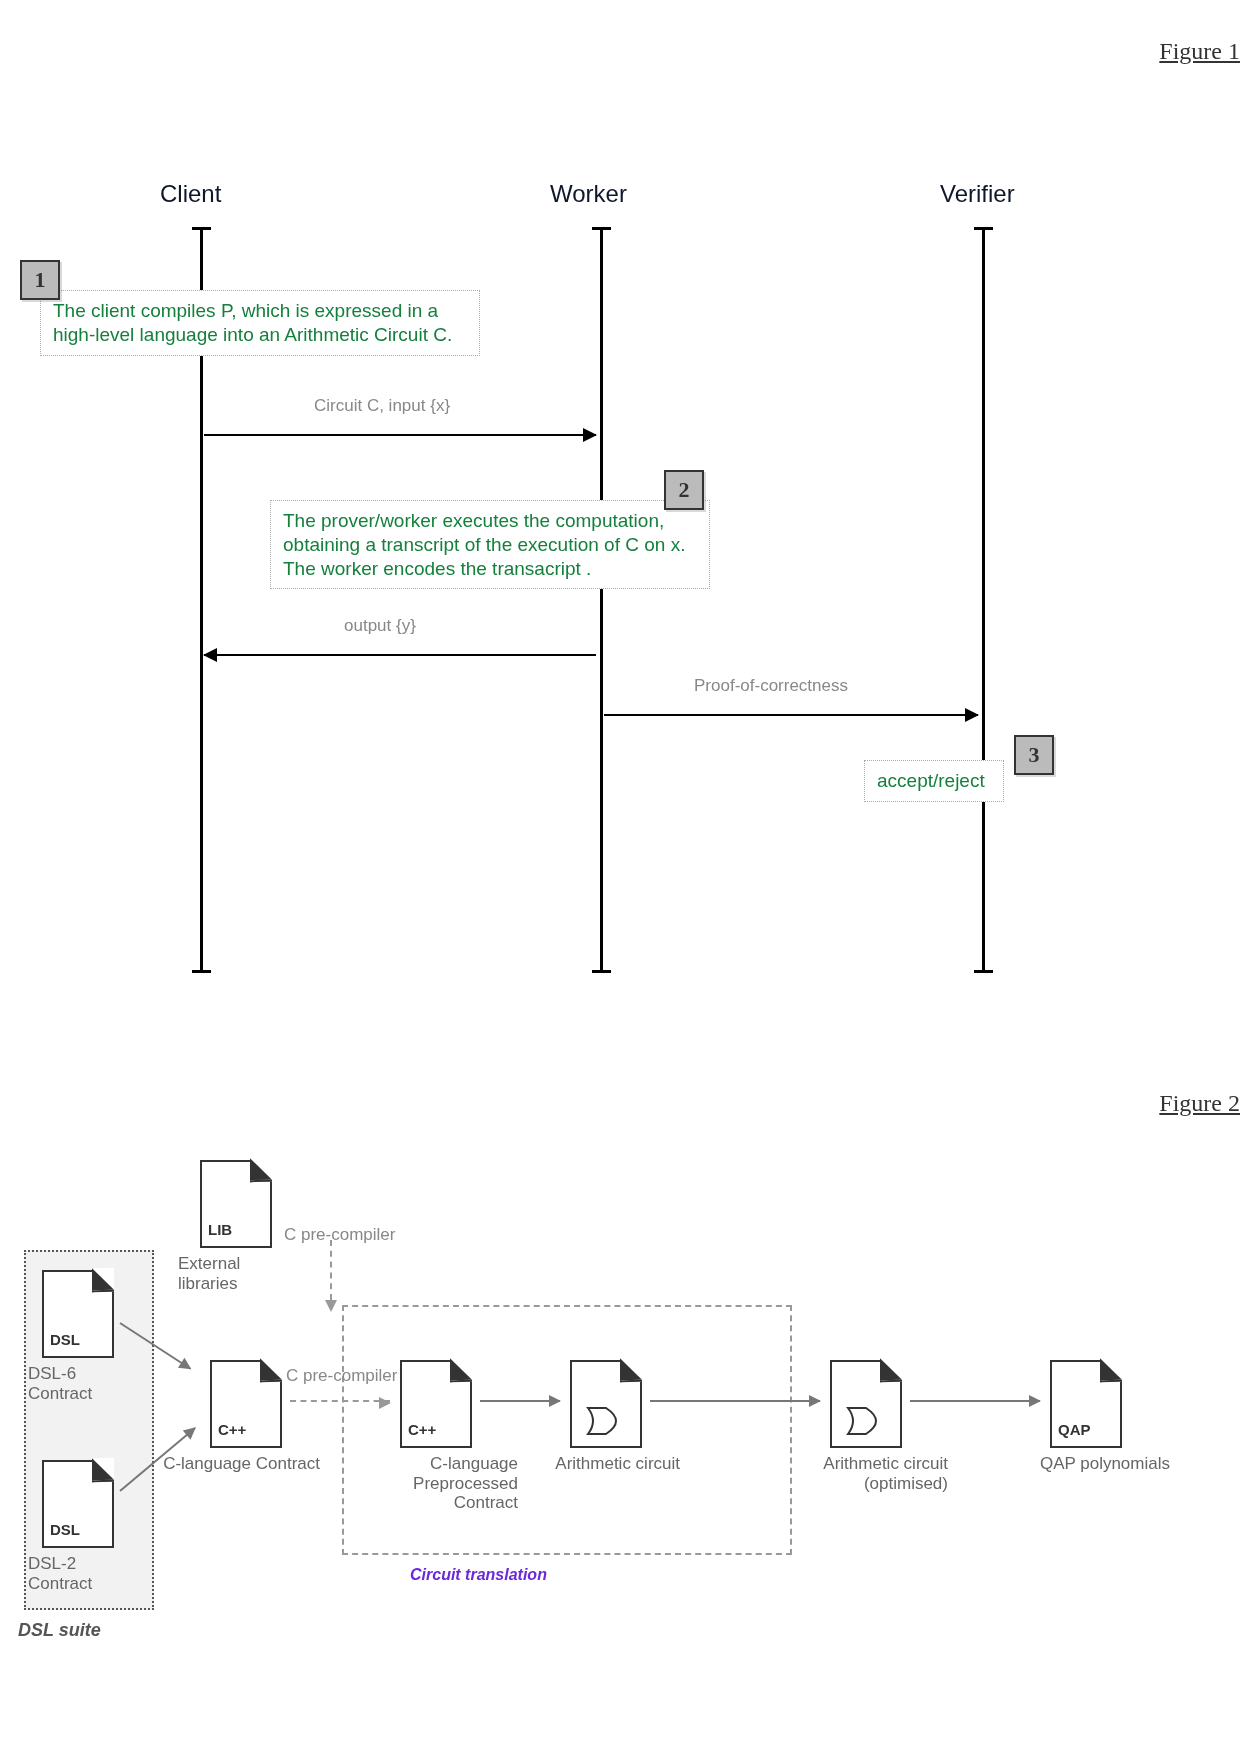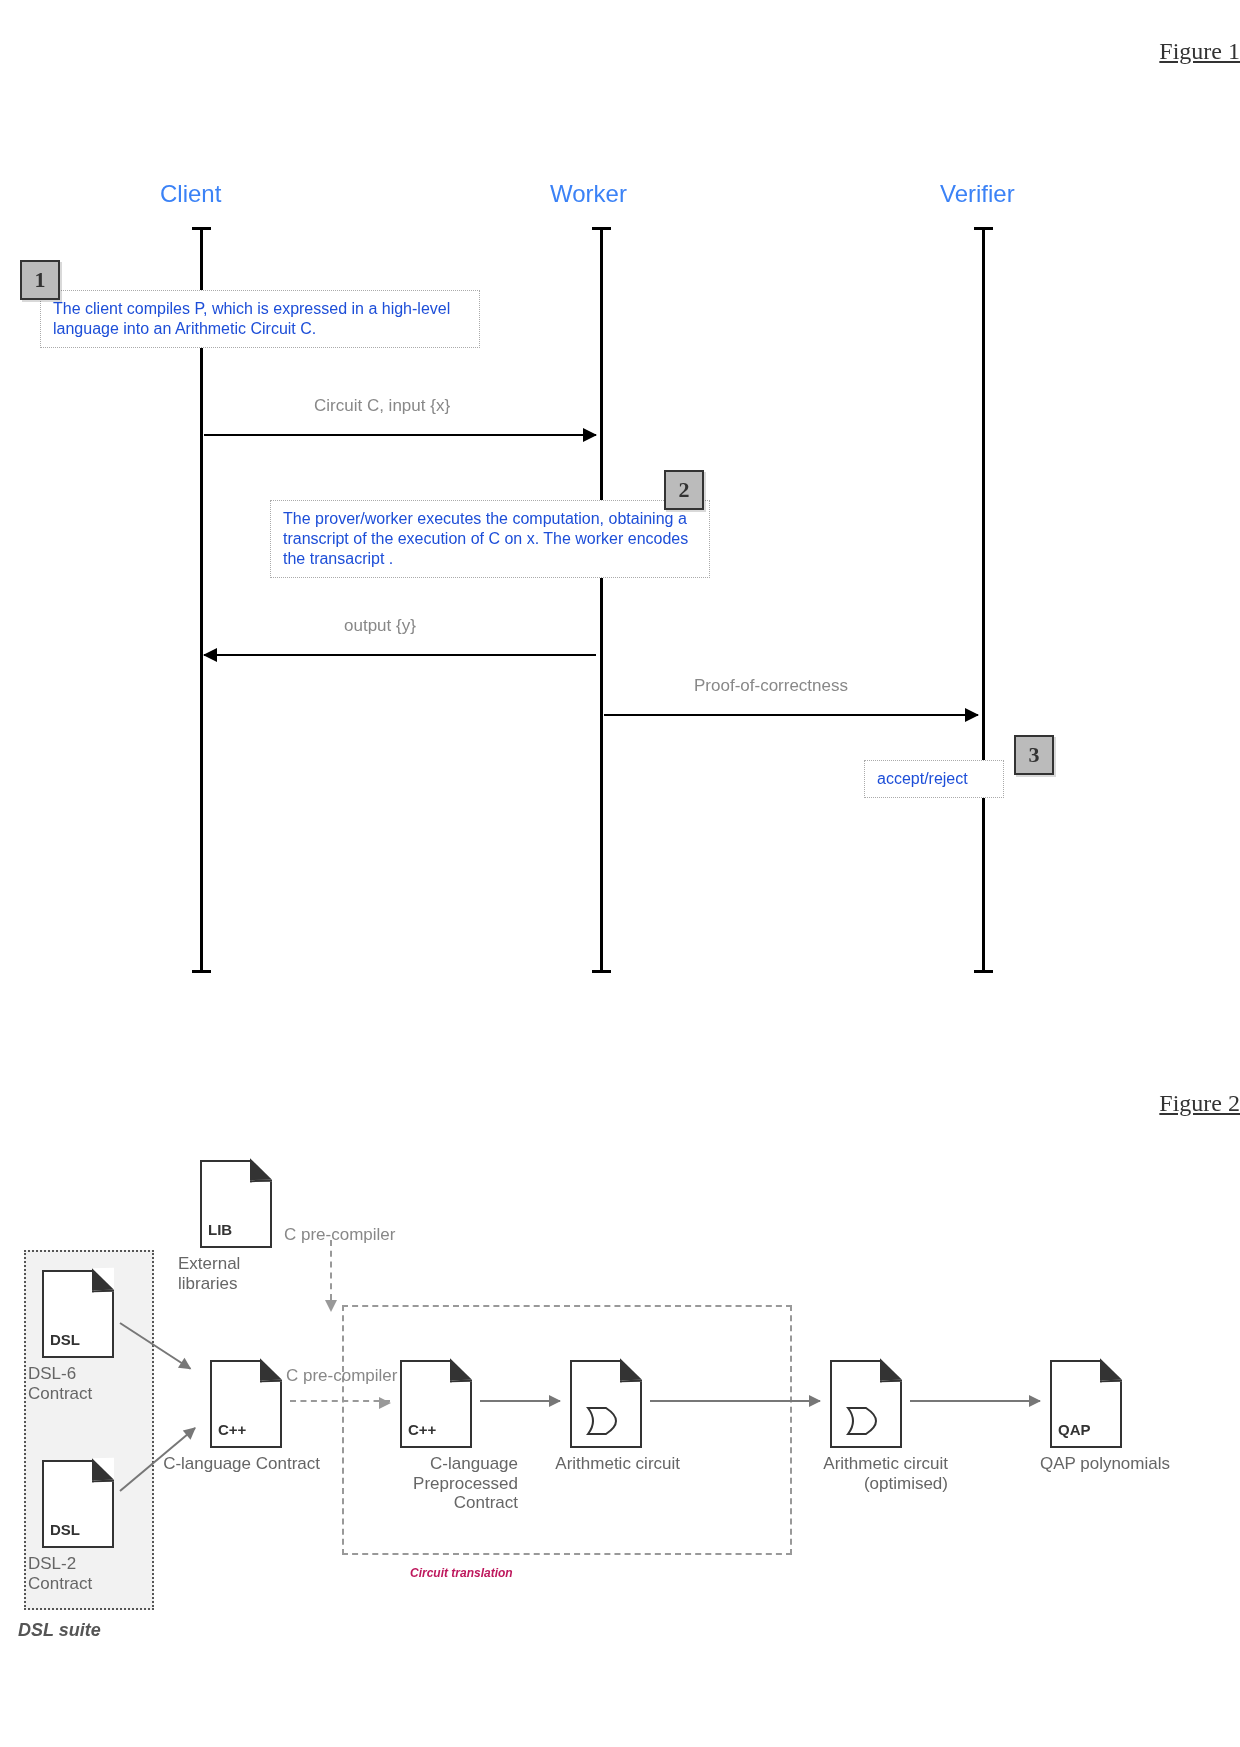--- a/index.html
+++ b/index.html
@@ -3,54 +3,54 @@
   <meta charset="utf-8">
   <style>
     * { box-sizing: border-box; margin: 0; padding: 0; }
     body { background: #fff; font-family: Arial, sans-serif; width: 1240px; height: 1747px; margin: 0 auto; position: relative; color: #666; }
     .figure-title { text-align: right; font-family: "Times New Roman", serif; font-size: 24px; text-decoration: underline; color: #333; position: absolute; width: 100%; }
     .fig1-title { top: 38px; }
     .fig2-title { top: 1090px; }
     
     
     .seq-diagram { position: absolute; top: 180px; left: 0; width: 1240px; height: 800px; }
-    .role-name { position: absolute; font-size: 24px; font-weight: 500; color: #3b82f6; }
+    .role-name { position: absolute; font-size: 24px; font-weight: 500; color: #0f172a; }
     .role-client { left: 160px; top: 0; }
     .role-worker { left: 550px; top: 0; }
     .role-verifier { left: 940px; top: 0; }
     .lifeline { position: absolute; top: 50px; width: 3px; background: #000; height: 740px; }
     .ll-client { left: 200px; }
     .ll-worker { left: 600px; }
     .ll-verifier { left: 982px; }
     .ll-head { position: absolute; top: -3px; left: -8px; width: 19px; height: 3px; background: #000; }
     .ll-foot { position: absolute; bottom: -3px; left: -8px; width: 19px; height: 3px; background: #000; }
     
     .stepnum { position: absolute; width: 40px; height: 40px; background: #bbb; border: 2px solid #333; font-family: "Times New Roman", serif; font-size: 22px; font-weight: bold; color: #333; display:flex; align-items:center; justify-content:center; box-shadow: 2px 2px 0 rgba(0,0,0,0.15); z-index: 3; }
     .sn1 { top: 80px; left: 20px; }
     .sn2 { top: 290px; left: 664px; }
     .sn3 { top: 555px; left: 1014px; }
     
-    .note { position: absolute; background: #fff; border: 1px dotted #aaa; font-size: 16px; color: #1d4ed8; padding: 8px 12px 8px 12px; line-height: 1.25; z-index: 2; }
+    .note { position: absolute; background: #fff; border: 1px dotted #aaa; font-size: 19px; color: #15803d; padding: 8px 12px 8px 12px; line-height: 1.25; z-index: 2; }
     .note::before { content: ""; position: absolute; top: 0; left: 0; width: 0; height: 0; border-top: 12px solid #fff; border-right: 12px solid transparent; }
     .note1 { top: 110px; left: 40px; width: 440px; }
     .note2 { top: 320px; left: 270px; width: 440px; }
     .note3 { top: 580px; left: 864px; width: 140px; }
     
     .arrow-row { position: absolute; height: 32px; }
     .arrow-label { position: absolute; top: -24px; font-size: 17px; color: #888; white-space: nowrap; }
     .arrow-line { height: 2px; background: #000; position: absolute; top: 14px; width: 100%; }
     .arrow-head-r { position: absolute; right: -1px; top: 8px; width: 0; height: 0; border-left: 14px solid #000; border-top: 7px solid transparent; border-bottom: 7px solid transparent; }
     .arrow-head-l { position: absolute; left: -1px; top: 8px; width: 0; height: 0; border-right: 14px solid #000; border-top: 7px solid transparent; border-bottom: 7px solid transparent; }
     
     
     .flow { position: absolute; top: 1190px; left: 0; width: 1240px; height: 500px; }
     .dslsuite-box { position: absolute; left: 24px; top: 60px; width: 130px; height: 360px; border: 2px dotted #555; background: rgba(230,230,230,0.5); }
     .dslsuite-label { position: absolute; left: 18px; top: 430px; font-family: Verdana, sans-serif; font-weight: bold; font-style: italic; color: #555; font-size: 18px; }
     .circuit-box { position: absolute; left: 342px; top: 115px; width: 450px; height: 250px; border: 2px dashed #999; }
-    .circuit-label { position: absolute; left: 410px; top: 376px; font-family: Verdana, sans-serif; font-weight: bold; font-style: italic; color: #be185d; font-size: 12px; }
+    .circuit-label { position: absolute; left: 410px; top: 376px; font-family: Verdana, sans-serif; font-weight: bold; font-style: italic; color: #6d28d9; font-size: 16px; }
     
     .doc { position: absolute; width: 72px; height: 88px; }
     .doc-page { position: relative; width: 72px; height: 88px; border: 2px solid #333; background: #fff; }
     .doc-fold { position: absolute; top: -2px; right: -2px; width: 22px; height: 22px; background: #fff; border-left: 2px solid #333; border-bottom: 2px solid #333; transform: skewY(-1deg);}
     .doc-fold::after { content:""; position: absolute; top: -2px; left: -2px; width: 0; height: 0; border-top: 22px solid #fff; border-left: 22px solid #333; }
     .doc-tag { position: absolute; bottom: 8px; left: 6px; font-family: Arial, sans-serif; font-weight: bold; font-size: 15px; color: #333; }
     .gate-svg { position: absolute; bottom: 10px; left: 14px; }
     
     .doc-lib   { left: 200px; top: -30px; }
     .doc-dsl1  { left: 42px;  top: 80px; }

